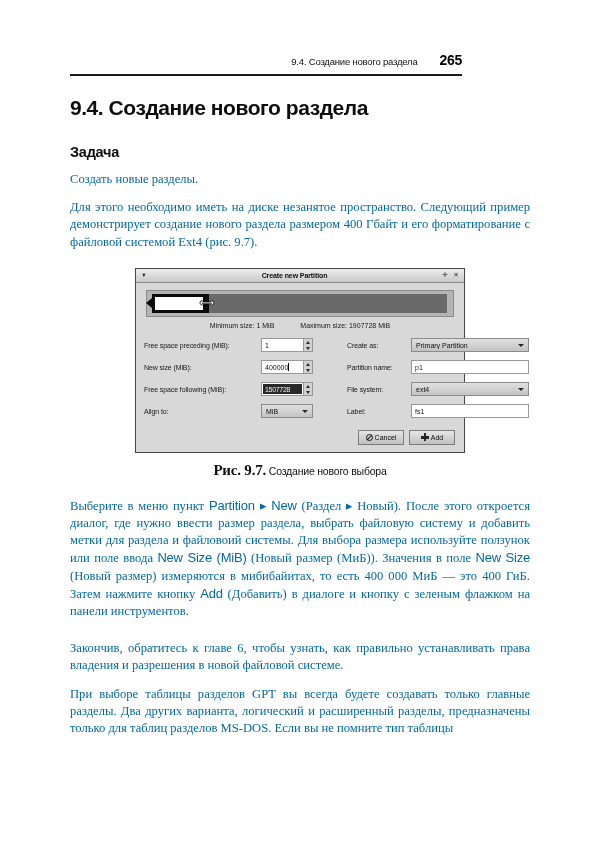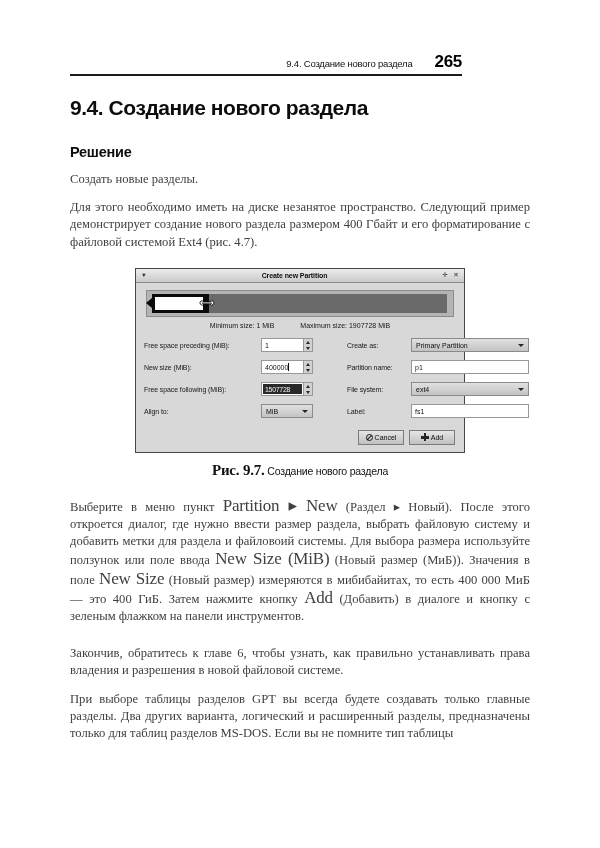--- a/index.html
+++ b/index.html
@@ -37,21 +37,21 @@
     font-family: "Liberation Sans", sans-serif;
     font-size: 9.5px;
     letter-spacing: -0.2px;
     color: #111;
     margin-right: 22px;
     white-space: nowrap;
   }
   .header-page {
     font-family: "Liberation Sans", sans-serif;
     font-weight: bold;
-    font-size: 17px;
+    font-size: 14px;
     color: #000;
     letter-spacing: -0.3px;
   }
   .header-rule {
     position: absolute;
     top: 74px;
     left: 70px;
     right: 70px;
     height: 2px;
     background: #1a1a1a;
@@ -88,28 +88,28 @@
   h2.sub-title.spaced {
     margin-top: 27px;
   }
 
   p.body {
     font-family: "Liberation Serif", serif;
     font-size: 12.6px;
     line-height: 17.2px;
     text-align: justify;
     margin: 0 0 11px 0;
-    color: #404040;
+    color: #0369a1;
     hyphens: none;
   }
   p.body:last-child { margin-bottom: 11px; }
 
   .ui-term {
-    font-family: Liberation Serif, serif;
-    font-size: 17px;
+    font-family: Liberation Sans, sans-serif;
+    font-size: 13px;
     letter-spacing: -0.2px;
   }
 
   
   .figure {
     margin: 17px 0 0 0;
     display: flex;
     flex-direction: column;
     align-items: center;
   }
@@ -379,24 +379,24 @@
   <div class="header">
     <span class="header-title">9.4. Создание нового раздела</span>
     <span class="header-page">265</span>
   </div>
   <div class="header-rule"></div>
 
   <div class="content">
 
     <h1 class="sec-title">9.4. Создание нового раздела</h1>
 
-    <h2 class="sub-title">Решение</h2>
+    <h2 class="sub-title">Задача</h2>
     <p class="body">Создать новые разделы.</p>
 
-    <p class="body">Для этого необходимо иметь на диске незанятое пространство. Следующий пример демонстрирует создание нового раздела размером 400 Гбайт и его форматирование с файловой системой Ext4 (рис. 4.7).</p>
+    <p class="body">Для этого необходимо иметь на диске незанятое пространство. Следующий пример демонстрирует создание нового раздела размером 400 Гбайт и его форматирование с файловой системой Ext4 (рис. 9.7).</p>
 
     <div class="figure">
 
       <div class="dialog">
 
         <div class="titlebar">
           <span class="tb-btn">▾</span>
           <span class="titlebar-title">Create new Partition</span>
           <span class="tb-right">
             <span class="tb-btn">✛</span>
@@ -489,21 +489,21 @@
               <span class="icon-plus"></span>
               <span>Add</span>
             </span>
           </div>
 
         </div>
       </div>
 
       <div class="figcaption">
         <b>Рис. 9.7.</b>
-        <span>Создание нового раздела</span>
+        <span>Создание нового выбора</span>
       </div>
     </div>
 
     <p class="body" style="margin-top:18px;"><span>Выберите в меню пункт </span><span class="ui-term">Partition ▸ New</span><span> (Раздел ▸ Новый). После этого откроется диалог, где нужно ввести размер раздела, выбрать файловую систему и добавить метки для раздела и файловоий системы. Для выбора размера используйте ползунок или поле ввода </span><span class="ui-term">New Size (MiB)</span><span> (Новый размер (МиБ)). Значения в поле </span><span class="ui-term">New Size</span><span> (Новый размер) измеряются в мибибайитах, то есть 400 000 МиБ — это 400 ГиБ. Затем нажмите кнопку </span><span class="ui-term">Add</span><span> (Добавить) в диалоге и кнопку с зеленым флажком на панели инструментов.</span></p>
 
     <p class="body" style="margin-top:20px;">Закончив, обратитесь к главе 6, чтобы узнать, как правильно устанавливать права владения и разрешения в новой файловой системе.</p>
 
     <p class="body">При выборе таблицы разделов GPT вы всегда будете создавать только главные разделы. Два других варианта, логический и расширенный разделы, предназначены только для таблиц разделов MS-DOS. Если вы не помните тип таблицы</p>
 
   </div>

